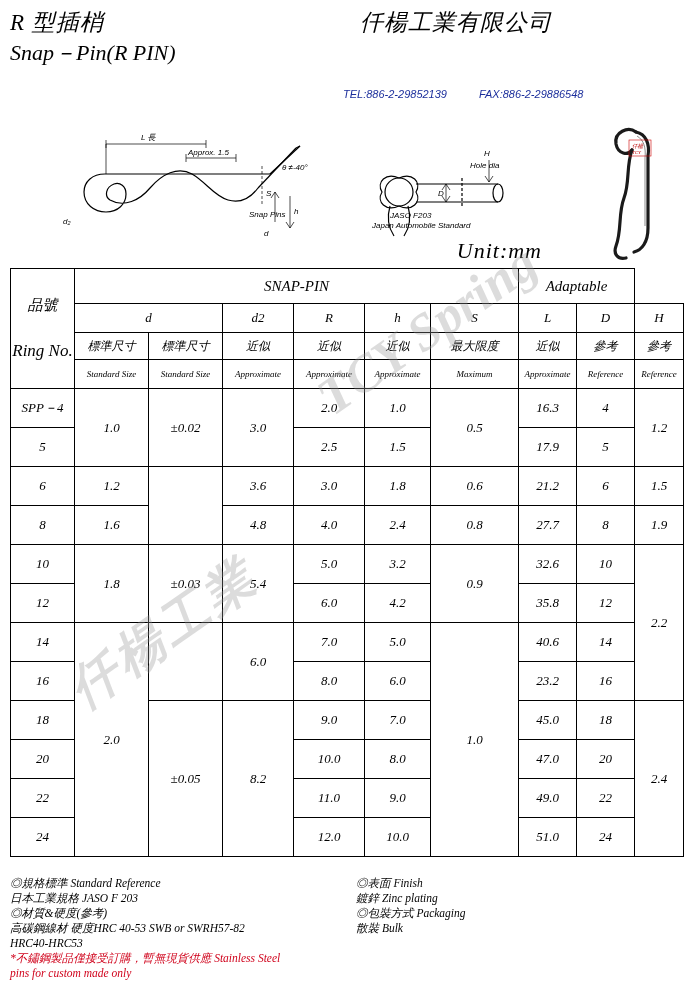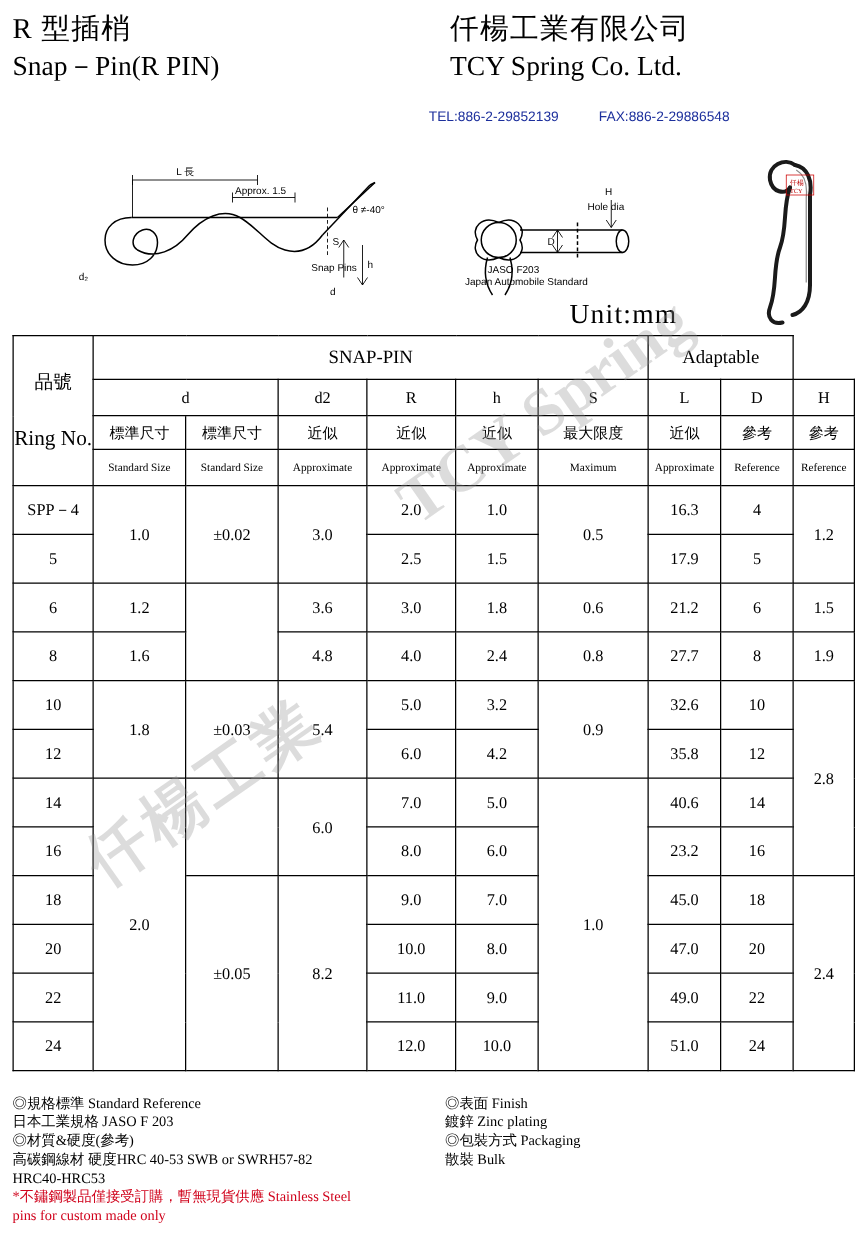--- a/index.html
+++ b/index.html
@@ -4,21 +4,21 @@
 <style>
   html,body{margin:0;padding:0;}
   body{
     width:694px;height:1000px;
     background:#ffffff;
     font-family:"Liberation Serif", serif;
     color:#000;
     position:relative;
     overflow:hidden;
   }
-  .page{position:relative;width:556px;height:1000px;}
+  .page{position:relative;width:556px;height:1000px;font-style:italic;}
 
   
   .header{
     position:relative;
     padding:6px 10px 0 10px;
     height:96px;
     box-sizing:border-box;
   }
   .hdr-left{position:absolute;left:10px;top:8px;}
   .hdr-right{position:absolute;left:360px;top:8px;}
@@ -94,21 +94,20 @@
 
 <div class="page">
 
   <div class="header">
     <div class="hdr-left">
       <div class="title-cn">R 型插梢</div>
       <div class="title-en">Snap－Pin(R  PIN)</div>
     </div>
     <div class="hdr-right">
       <div class="co-cn">仟楊工業有限公司</div>
-      <div class="co-en">TCY  Spring Co. Ltd.</div>
     </div>
     <div class="contact">
       <span>TEL:886-2-29852139</span>
       <span class="sp"></span>
       <span>FAX:886-2-29886548</span>
     </div>
   </div>
 
   <div class="drawing">
     <svg width="694" height="172" viewBox="0 0 694 172">
@@ -298,21 +297,21 @@
       <tr class="datarow">
         <td class="pn">10</td>
         <td rowspan="2">1.8</td>
         <td rowspan="2">±0.03</td>
         <td rowspan="2">5.4</td>
         <td>5.0</td>
         <td>3.2</td>
         <td rowspan="2">0.9</td>
         <td>32.6</td>
         <td>10</td>
-        <td rowspan="4">2.8</td>
+        <td rowspan="4">2.2</td>
       </tr>
 
       <tr class="datarow">
         <td class="pn">12</td>
         <td>6.0</td>
         <td>4.2</td>
         <td>35.8</td>
         <td>12</td>
       </tr>
 

